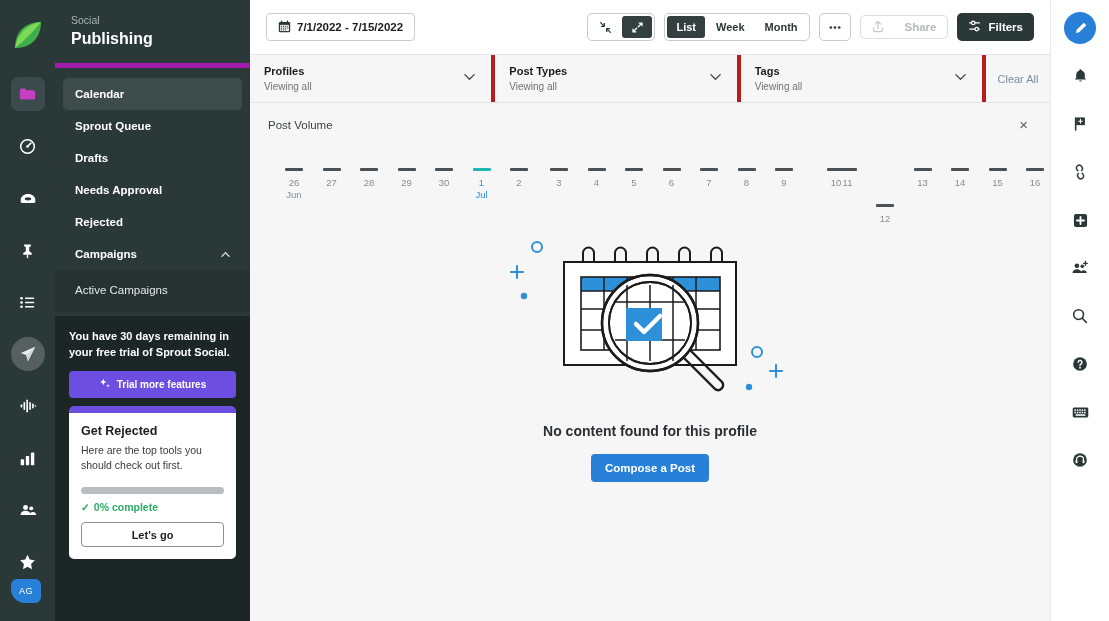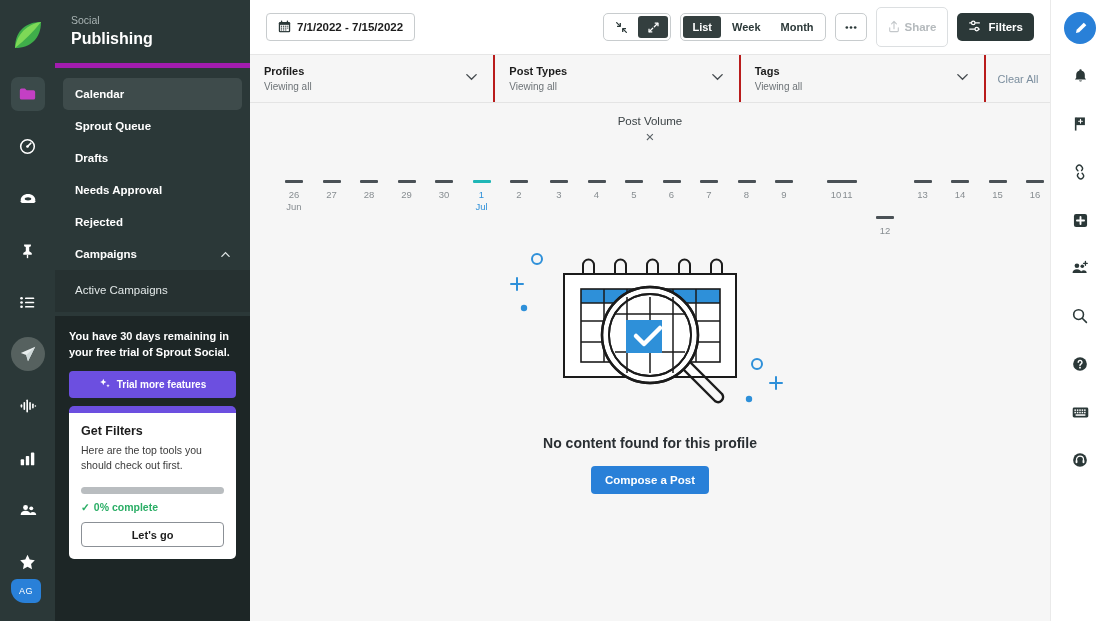--- a/index.html
+++ b/index.html
@@ -102,50 +102,50 @@
     padding: 0 9px; font-size: 11px; font-weight: 700; color: #2b3838; cursor: pointer; background: transparent;
     border: none; font-family: "Liberation Sans", sans-serif;
   }
   .seg-btn.on { background: #343f3f; color: #fff; }
   .seg-icon { width: 30px; padding: 0; }
   .dots-btn {
     height: 28px; width: 32px; border: 1px solid #c8ccce; border-radius: 5px; background: #fff;
     display: flex; align-items: center; justify-content: center; cursor: pointer;
   }
   .share-btn {
-    height: 40px; border: 1px solid #dcdfe1; border-radius: 5px; background: #fff;
-    display: flex; align-items: center; gap: 5px; padding: 0 11px;
+    height: 24px; border: 1px solid #dcdfe1; border-radius: 5px; background: #fff;
+    display: flex; align-items: center; gap: 21px; padding: 0 11px;
     font-size: 11.5px; font-weight: 700; color: #b5babd; cursor: default;
   }
   .filters-btn {
     height: 28px; border-radius: 5px; background: #2b3838; border: none;
     display: flex; align-items: center; gap: 6px; padding: 0 11px;
     font-size: 11.5px; font-weight: 700; color: #fff; cursor: pointer;
     font-family: "Liberation Sans", sans-serif;
   }
 
   .filterbar {
     height: 48px; flex: 0 0 48px; background: #f6f6f6; border-bottom: 1px solid #e4e4e4;
     display: flex; align-items: stretch;
   }
   .fcell {
     flex: 1 1 0; display: flex; align-items: center; justify-content: space-between;
-    padding: 0 14px; border-right: 2px solid #b91c1c; cursor: pointer;
+    padding: 0 14px; border-right: 4px solid #b91c1c; cursor: pointer;
   }
   .fcell-label { font-size: 11px; font-weight: 700; color: #1c1c1c; line-height: 15px; }
   .fcell-sub { font-size: 10px; color: #6d7377; line-height: 14px; margin-top: 1px; }
   .clear-all {
     flex: 0 0 64px; display: flex; align-items: center; justify-content: center;
     font-size: 11px; color: #7b8e9e; cursor: pointer;
   }
 
   .pv {
     background: #f6f6f6; padding: 12px 18px 0 18px; flex: 0 0 auto;
   }
-  .pv-head { display: flex; align-items: center; justify-content: space-between; flex-direction: column; }
+  .pv-head { display: flex; align-items: center; justify-content: space-between; }
   .pv-title { font-size: 11.5px; color: #3c4346; }
   .pv-close { font-size: 15px; color: #5a6166; cursor: pointer; line-height: 1; padding: 2px 4px; }
   .pv-axis { position: relative; height: 46px; margin-top: 34px; }
   .tick { position: absolute; top: 0; text-align: center; }
   .tick-bar { width: 18px; height: 2.5px; background: #4a5156; margin: 0 auto 6px auto; border-radius: 1px; }
   .tick-bar.today { background: #1fb6b6; }
   .tick-num { font-size: 9.5px; color: #878d91; line-height: 12px; }
   .tick.is-today .tick-num { color: #2e90d9; }
   .tick-mon { font-size: 9.5px; color: #878d91; line-height: 12px; }
   .tick.is-today .tick-mon { color: #2e90d9; }
@@ -316,21 +316,21 @@
           <svg width="12" height="12" viewBox="0 0 14 14">
               <path d="M5 1l1.1 2.6L8.7 4.7 6.1 5.8 5 8.4 3.9 5.8 1.3 4.7l2.6-1.1z" fill="#fff"></path>
               <path d="M10.5 7l.6 1.4 1.4.6-1.4.6-.6 1.4-.6-1.4L8.5 9l1.4-.6z" fill="#fff"></path>
             </svg>
         </span>
         <span>Trial more features</span>
       </button>
 
       <div class="gs-card">
         <div class="gs-inner">
-          <div class="gs-title">Get Filters</div>
+          <div class="gs-title">Get Rejected</div>
           <div class="gs-desc">Here are the top tools you should check out first.</div>
           <div class="gs-bar"></div>
           <div class="gs-complete">
             <span>✓</span>
             <span>0% complete</span>
           </div>
           <button class="gs-btn">Let's go</button>
         </div>
       </div>
     </div>

